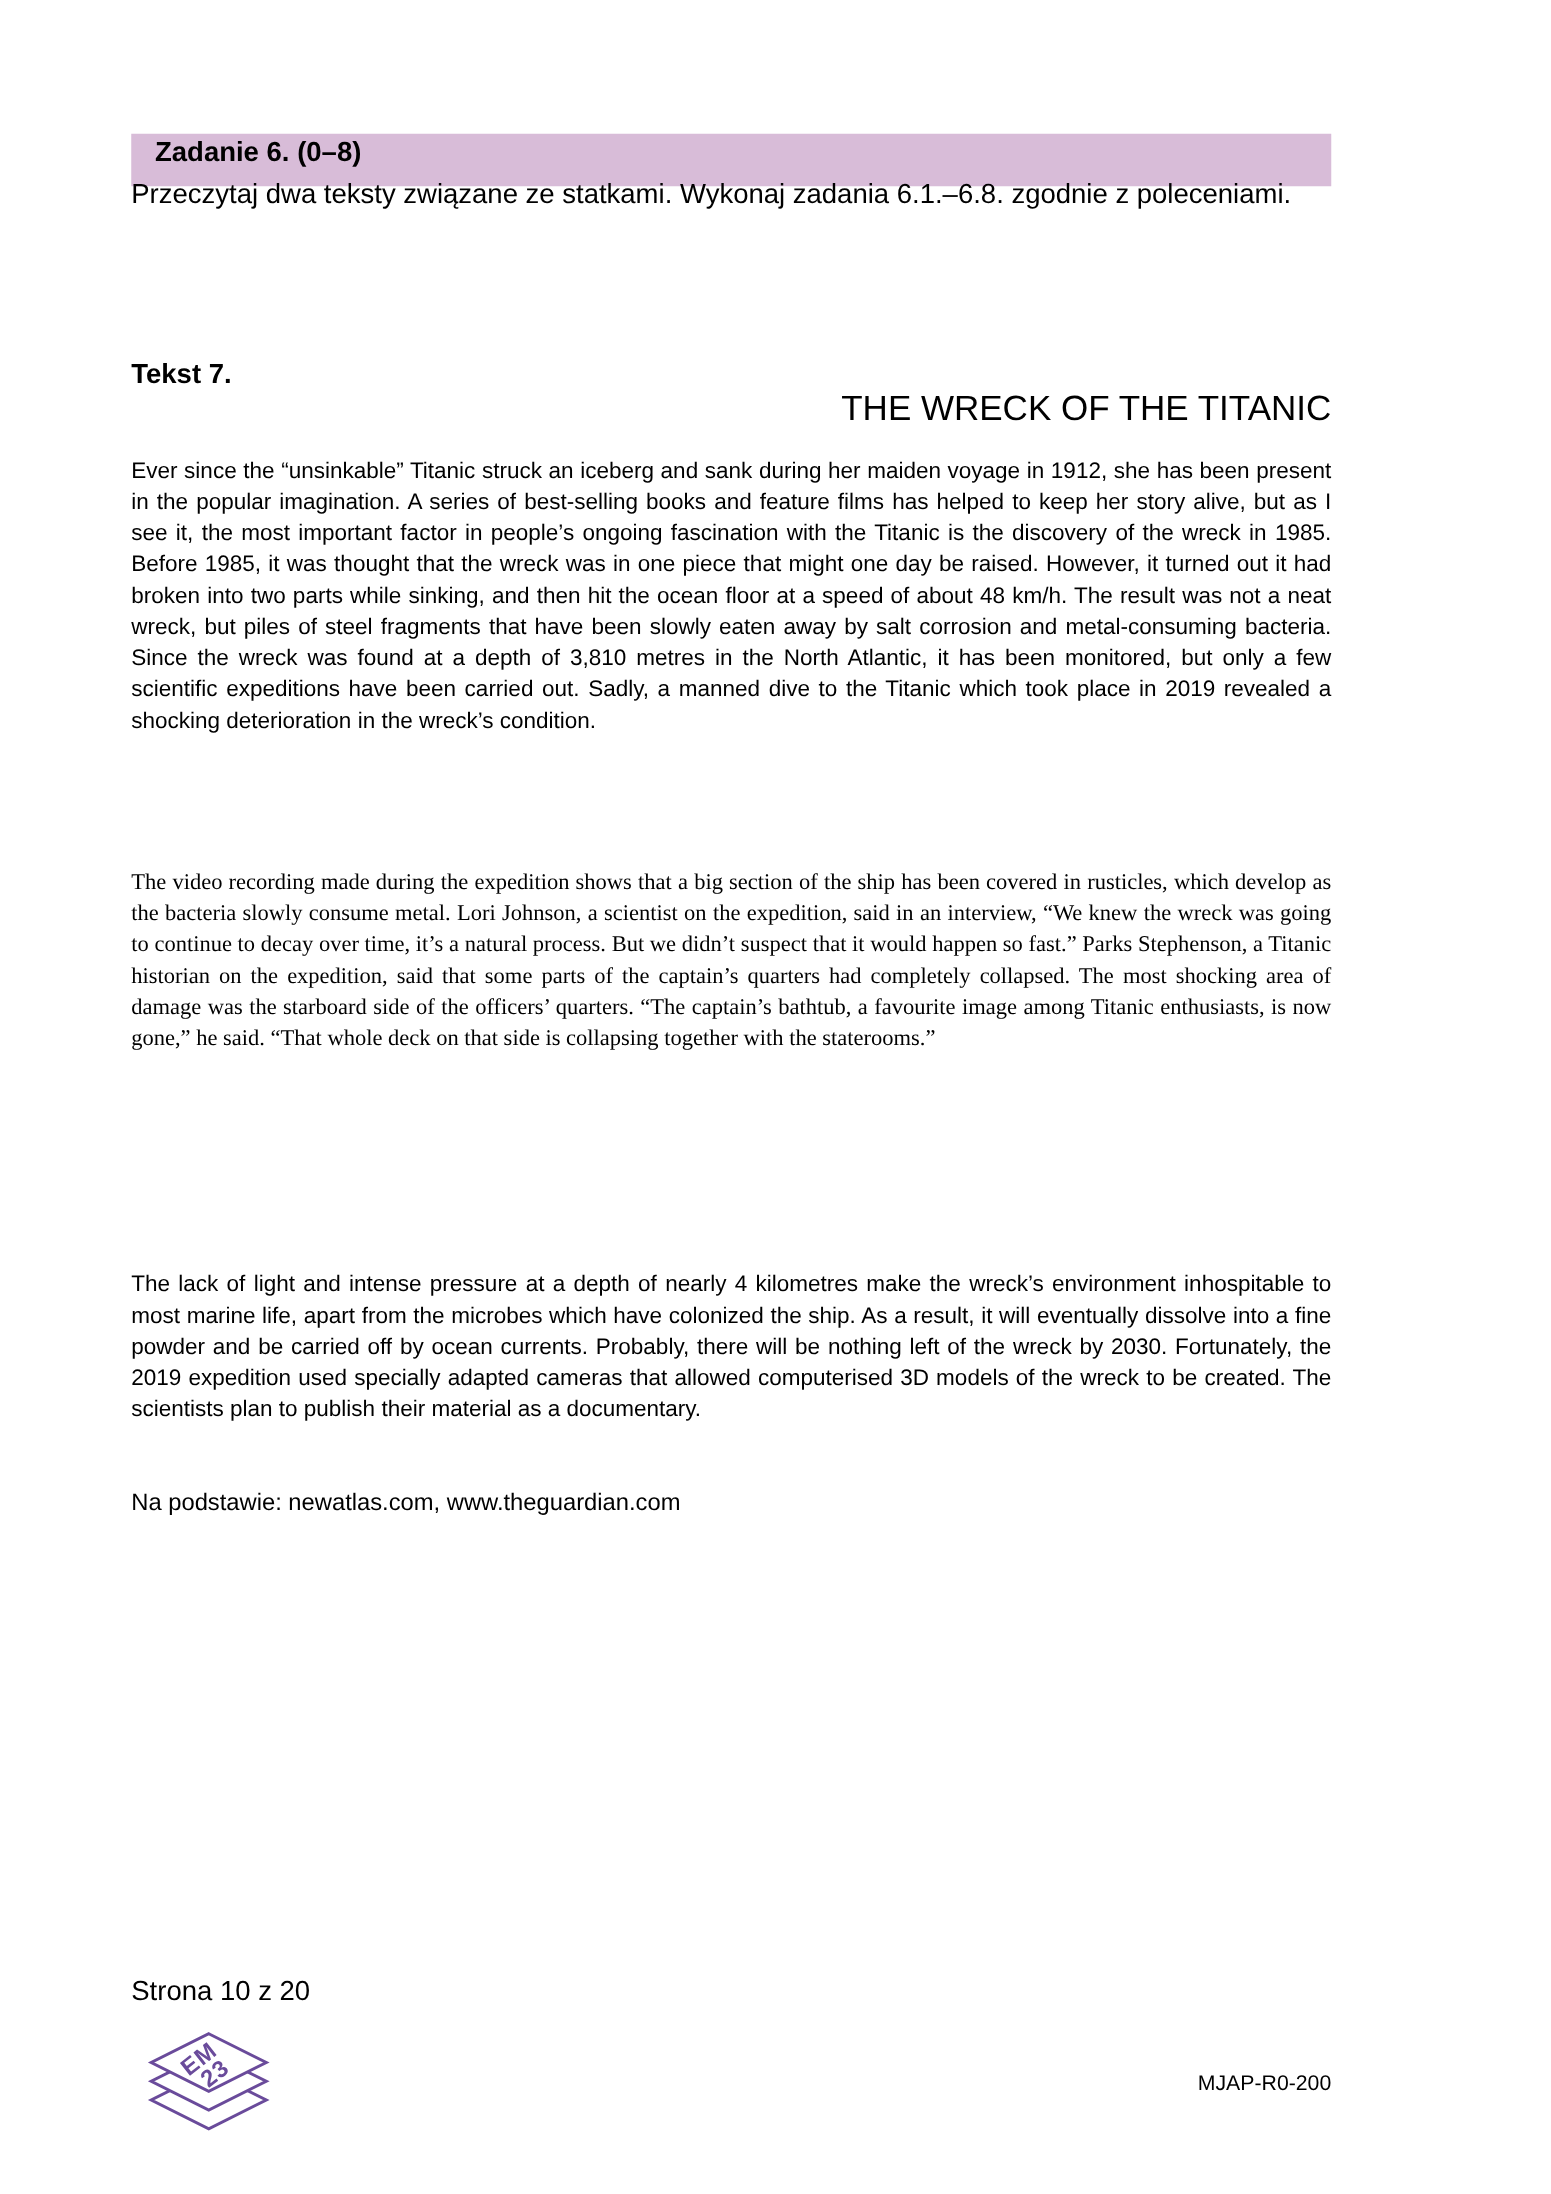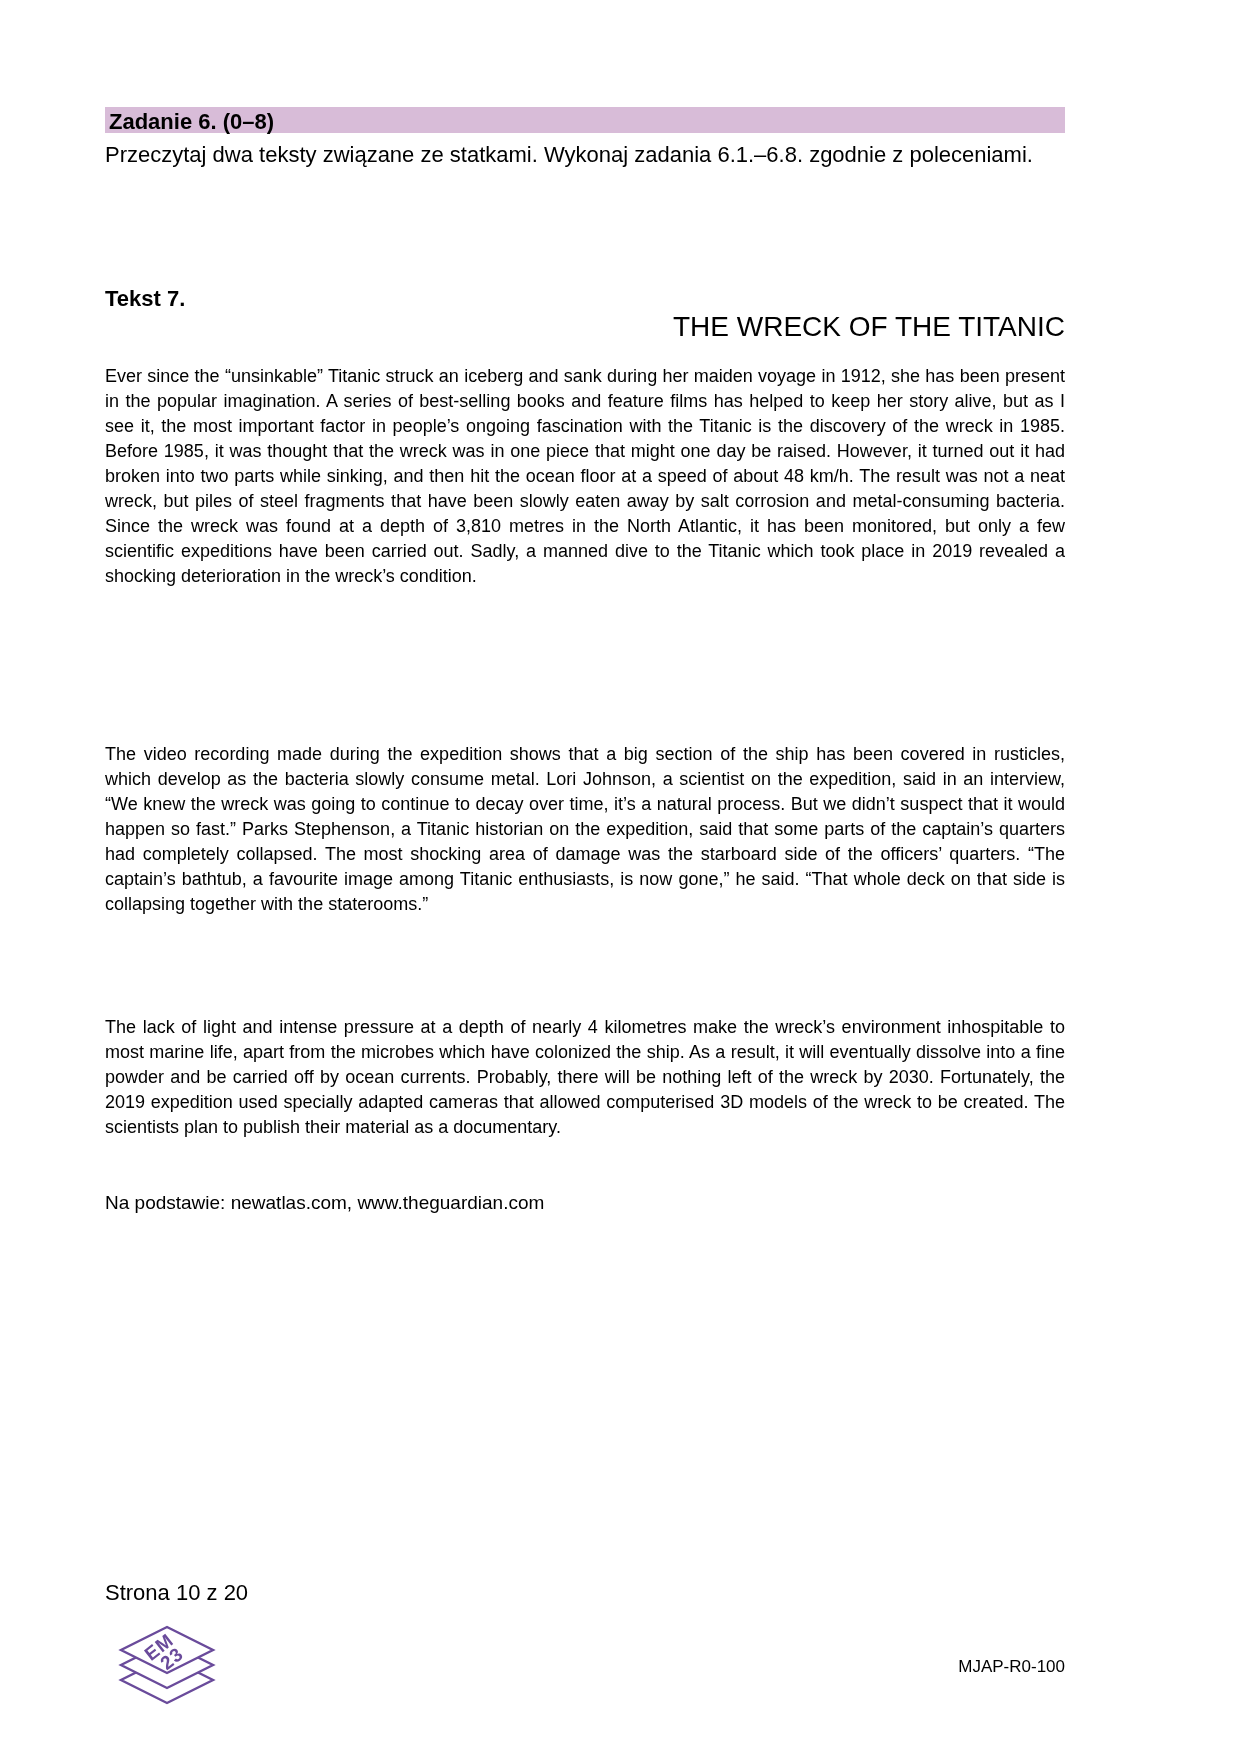--- a/index.html
+++ b/index.html
@@ -11,39 +11,39 @@
     background: #ffffff;
     color: #000000;
     font-family: "Liberation Sans", sans-serif;
     overflow: hidden;
   }
   .content { position: absolute; left: 105px; top: 0; width: 960px; height: 100%; }
   .content > * { position: absolute; left: 0; width: 100%; }
 
   .task-bar {
     top: 107px;
-    height: 26px;
+    height: 42px;
     background: var(--task-header-bg, #d8bcd8);
     font-weight: bold;
     font-size: 22px;
     line-height: 29px;
-    padding-left: 4px;
+    padding-left: 19px;
   }
   .instruction {
     top: 140px;
     font-weight: normal;
     font-size: 22px;
     line-height: 29.5px;
   }
   .tekst-label { top: 284px; font-weight: bold; font-size: 22px; line-height: 29.5px; }
   .title { top: 312px; font-size: 28px; font-weight: normal; text-align: right; line-height: 29.5px; }
 
   .body { font-size: 18px; line-height: 25px; text-align: justify; }
   .p1 { top: 364px; }
-  .p2 { top: 742px; }
+  .p2 { top: 693px; font-family: Liberation Serif, serif; }
   .p3 { top: 1015px; }
 
   .source { top: 1191px; font-size: 19px; text-align: left; line-height: 24px; }
 
   .logo { position: absolute; left: 116px; top: 1624px; width: 102px; height: 86px; }
   .logo polygon {
     fill: #ffffff;
     stroke: var(--logo-purple, #6a4b9b);
     stroke-width: 2.4;
     stroke-linejoin: miter;
@@ -89,14 +89,14 @@
       <polygon points="51,18 97,41 51,64 5,41"></polygon>
       <polygon points="51,3 97,26 51,49 5,26"></polygon>
     </g>
     <g transform="translate(47,28) rotate(-38)">
       <text x="0" y="0">EM</text>
       <text x="3" y="17">23</text>
     </g>
   </svg>
 
   <div class="page-num">Strona 10 z 20</div>
-  <div class="doc-code">MJAP-R0-100</div>
+  <div class="doc-code">MJAP-R0-200</div>
 </div>
 
 </body></html>

